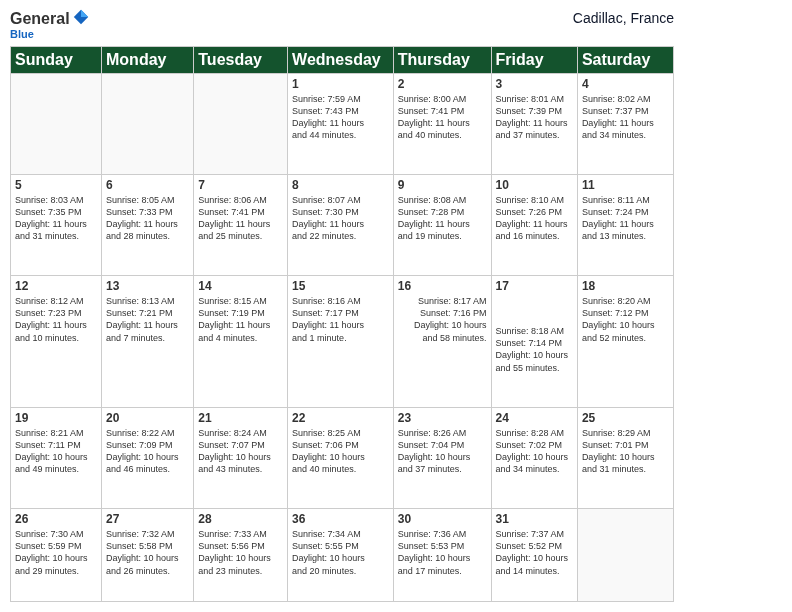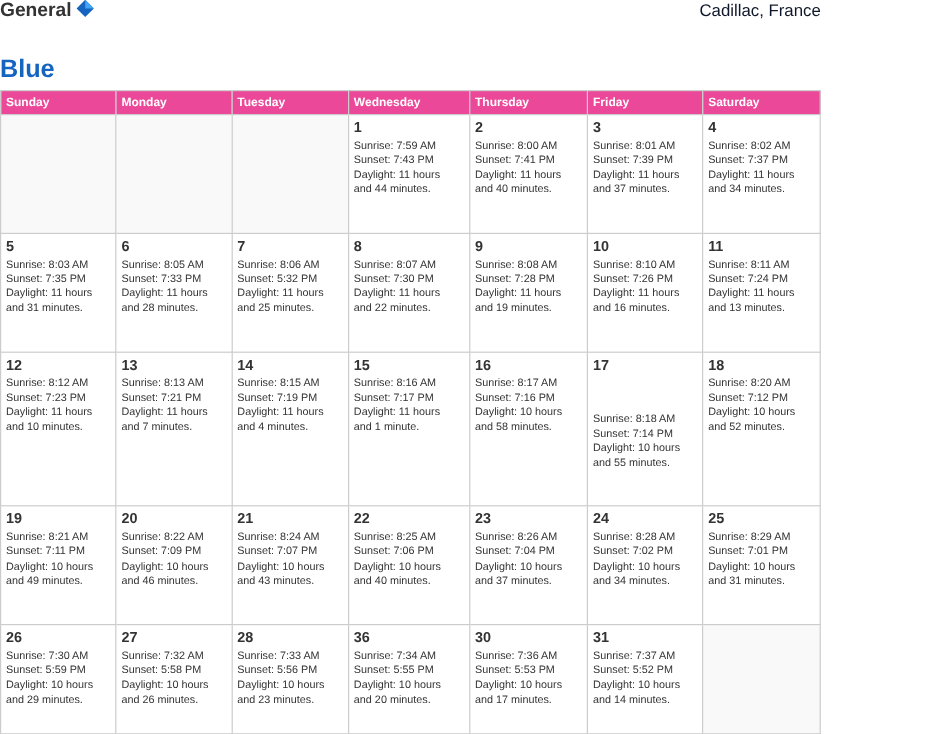--- a/index.html
+++ b/index.html
@@ -6,20 +6,21 @@
     body {
       width: 792px;
       height: 612px;
       font-family: Arial, sans-serif;
       background: #fff;
       overflow: hidden;
     }
     .page {
       width: 684px;
       height: 612px;
+      padding: 10px;
       display: flex;
       flex-direction: column;
     }
     .header {
       display: flex;
       justify-content: space-between;
       align-items: flex-start;
       margin-bottom: 6px;
     }
     .logo {
@@ -30,24 +31,23 @@
       display: flex;
       flex-direction: column;
       line-height: 1.1;
     }
     .logo-general {
       font-size: 16px;
       font-weight: bold;
       color: #333;
     }
     .logo-blue {
-      font-size: 21px;
+      font-size: 11px;
       font-weight: bold;
       color: #1565c0;
-      margin-top: 28px;
     }
     .logo-icon {
       width: 18px;
       height: 18px;
       margin-left: 2px;
       margin-top: -4px;
     }
     .title-block {
       text-align: right;
     }
@@ -59,23 +59,23 @@
     .subtitle {
       font-size: 14px;
       color: #0f172a;
     }
     .calendar {
       width: 100%;
       border-collapse: collapse;
       flex: 1;
     }
     .calendar th {
-      background: #ec4899;
+      background: #14532d;
       color: #fff;
-      font-size: 10px;
+      font-size: 16px;
       padding: 4px 4px;
       text-align: left;
       border: 1px solid #ccc;
     }
     .calendar td {
       border: 1px solid #ccc;
       vertical-align: top;
       padding: 3px 4px;
       width: 113px;
       font-size: 9.5px;
@@ -180,21 +180,21 @@
           <td>
             <span class="day-num">6</span>
             <div class="cell-info" style="white-space: pre-line;">Sunrise: 8:05 AM
 Sunset: 7:33 PM
 Daylight: 11 hours
 and 28 minutes.</div>
           </td>
           <td>
             <span class="day-num">7</span>
             <div class="cell-info" style="white-space: pre-line;">Sunrise: 8:06 AM
-Sunset: 5:32 PM
+Sunset: 7:41 PM
 Daylight: 11 hours
 and 25 minutes.</div>
           </td>
           <td>
             <span class="day-num">8</span>
             <div class="cell-info" style="white-space: pre-line;">Sunrise: 8:07 AM
 Sunset: 7:30 PM
 Daylight: 11 hours
 and 22 minutes.</div>
           </td>
@@ -244,21 +244,21 @@
           </td>
           <td>
             <span class="day-num">15</span>
             <div class="cell-info" style="white-space: pre-line;">Sunrise: 8:16 AM
 Sunset: 7:17 PM
 Daylight: 11 hours
 and 1 minute.</div>
           </td>
           <td>
             <span class="day-num">16</span>
-            <div class="cell-info" style="white-space: pre-line;">Sunrise: 8:17 AM
+            <div class="cell-info" style="white-space: pre-line; text-align: right;">Sunrise: 8:17 AM
 Sunset: 7:16 PM
 Daylight: 10 hours
 and 58 minutes.</div>
           </td>
           <td>
             <span class="day-num">17</span>
             <div class="cell-info" style="white-space: pre-line; margin-top: 32px;">Sunrise: 8:18 AM
 Sunset: 7:14 PM
 Daylight: 10 hours
 and 55 minutes.</div>

